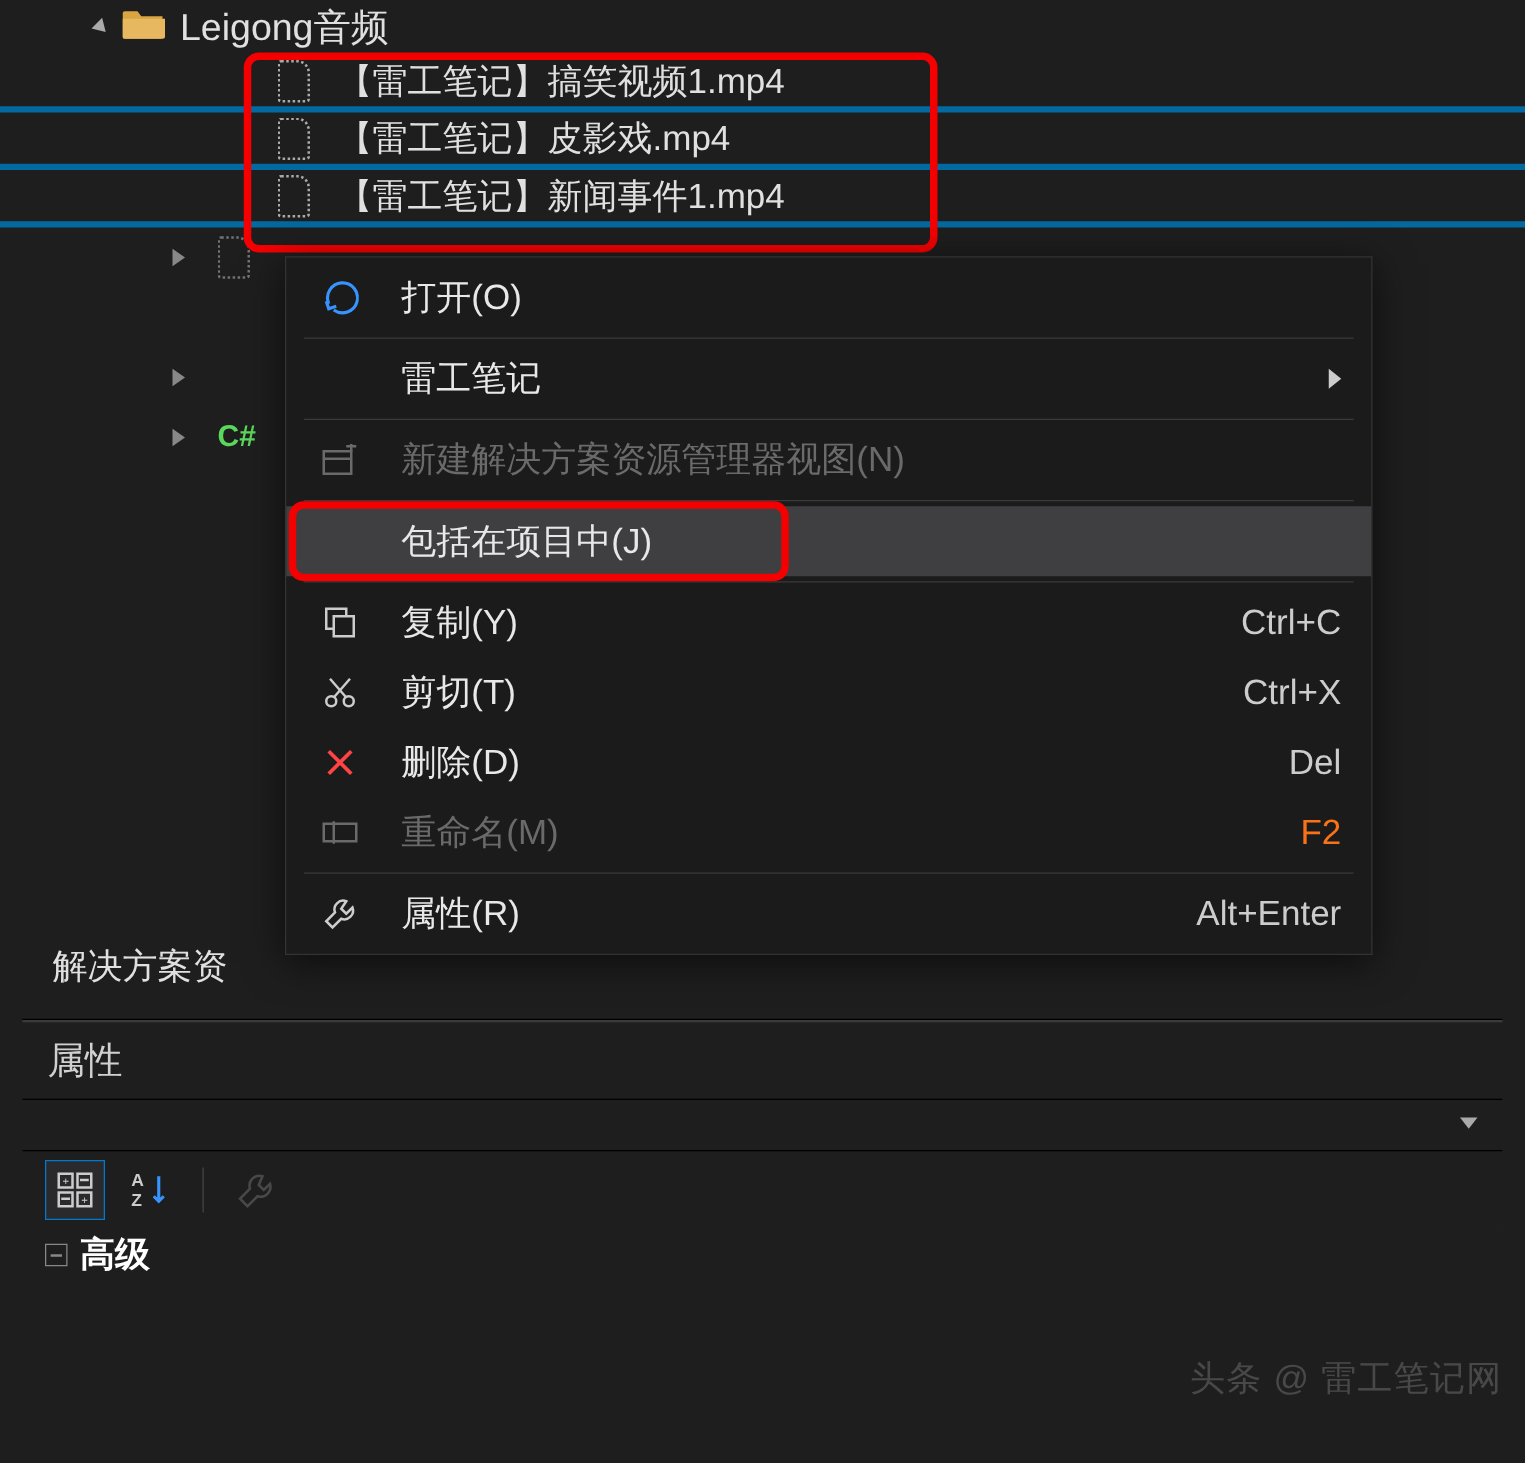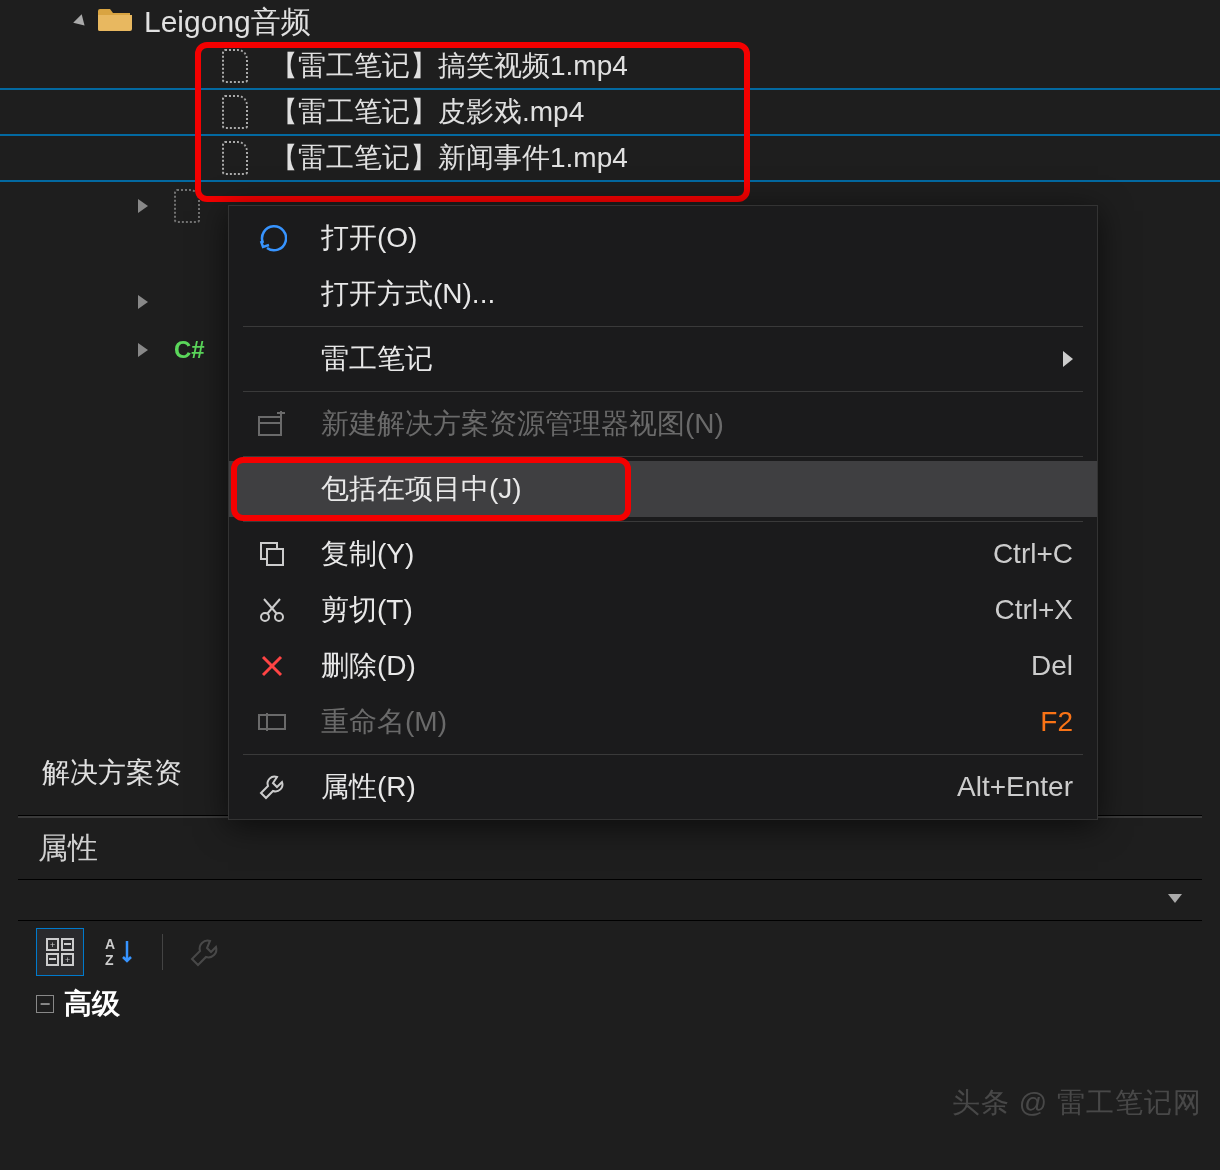--- a/index.html
+++ b/index.html
@@ -13,21 +13,21 @@
     overflow: hidden;
     position: relative;
   }
   .tree-area {
     padding-top: 0;
   }
   .tree-row {
     display: flex;
     align-items: center;
     height: 46px;
-    border-bottom: 2px solid #0369a1;
+    border-bottom: 5px solid #0369a1;
     gap: 12px;
   }
   .folder-row {
     padding-left: 76px;
     height: 44px;
     border-bottom: none;
   }
   .expand-tri {
     width: 0; height: 0;
     border-left: 10px solid #aaa;
@@ -266,24 +266,20 @@
   <div class="menu-item">
     <span class="menu-icon-slot">
       <svg width="30" height="30" viewBox="0 0 30 30">
           <path d="M6 20a12 12 0 1 1 4 5" fill="none" stroke="#3794ff" stroke-width="2.5"></path>
           <path d="M4 18l2 6 6-2" fill="none" stroke="#3794ff" stroke-width="2.5"></path>
         </svg>
     </span>
     <span class="menu-label">打开(O)</span>
   </div>
 
-  <div class="menu-item">
-    <span class="menu-icon-slot"></span>
-    <span class="menu-label">打开方式(N)...</span>
-  </div>
 
   <div class="menu-sep"></div>
 
   <div class="menu-item">
     <span class="menu-icon-slot"></span>
     <span class="menu-label">雷工笔记</span>
     <span class="menu-arrow"></span>
   </div>
 
   <div class="menu-sep"></div>

